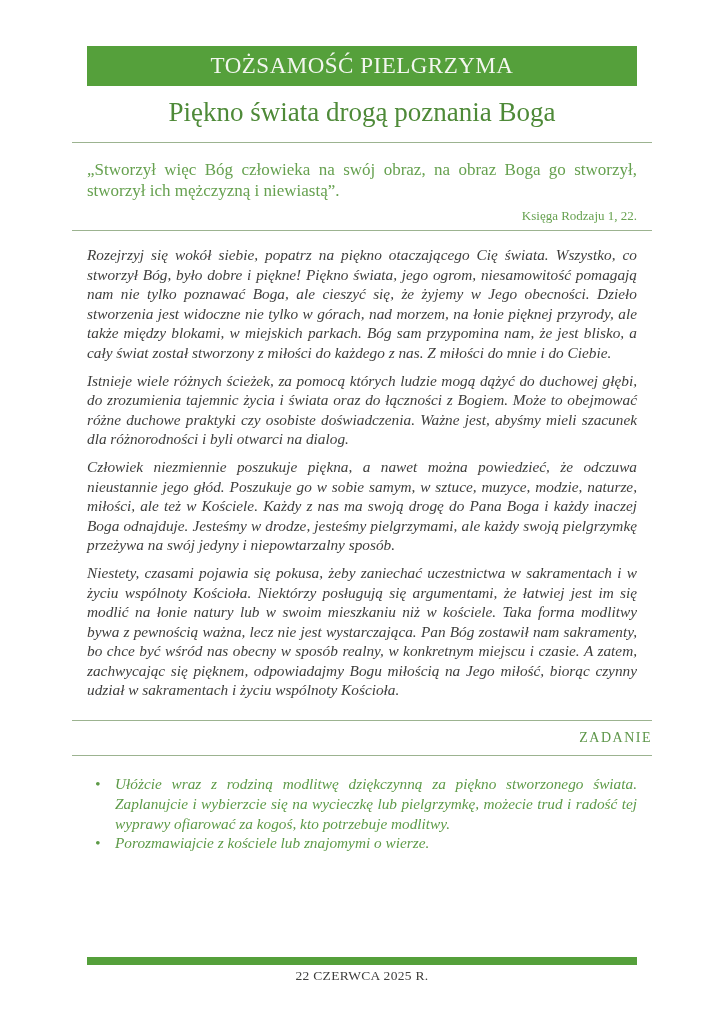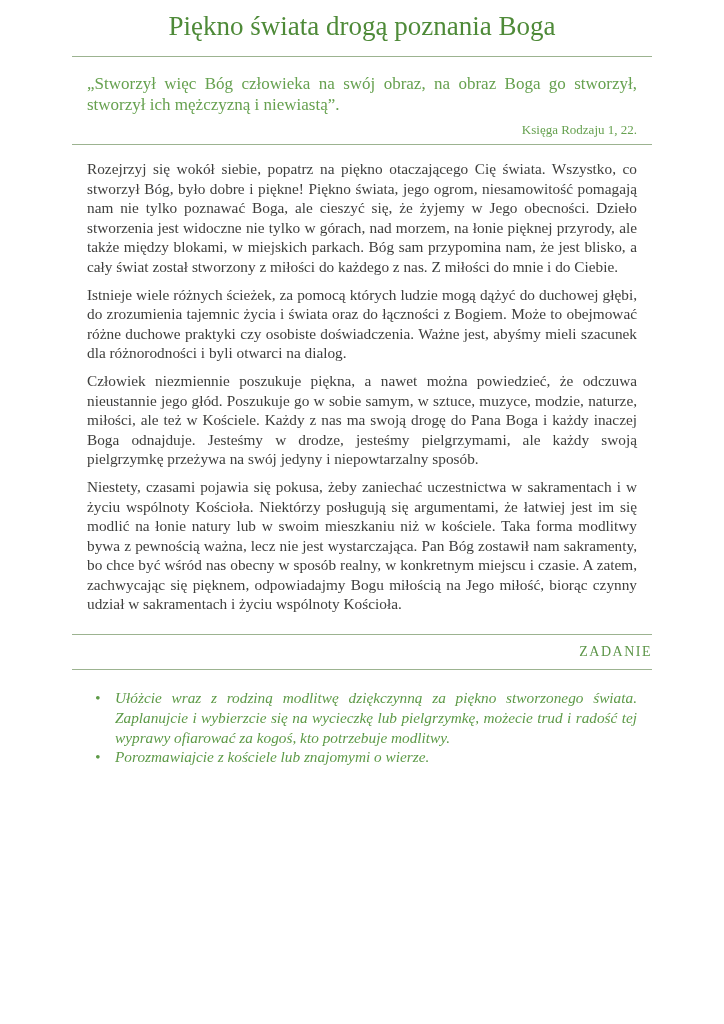--- a/index.html
+++ b/index.html
@@ -60,21 +60,21 @@
   }
   .quote-ref {
     margin: 7px 0 0 0;
     padding: 0 15px;
     color: var(--quote-green, #66a14f);
     font-size: 13px;
     line-height: 15px;
     text-align: right;
   }
 
-  .body-copy { padding: 14px 15px 2px 15px; }
+  .body-copy { padding: 14px 15px 2px 15px; font-style: italic; }
   .body-copy p {
     margin: 0 0 8px 0;
     font-size: 15.3px;
     line-height: 19.6px;
     text-align: justify;
   }
   .body-copy p:last-child { }
 
   .task-heading {
     margin: 0;
@@ -124,20 +124,23 @@
     text-align: center;
     color: var(--body-text, #3e3e3c);
   }
 </style>
 </head>
 <body>
 
 <div class="page">
   <div class="content">
 
+    <div class="banner">
+      <span>TOŻSAMOŚĆ PIELGRZYMA</span>
+    </div>
 
     <h1 class="title">Piękno świata drogą poznania Boga</h1>
 
     <hr class="rule rule-1">
 
     <p class="quote">„Stworzył więc Bóg człowieka na swój obraz, na obraz Boga go stworzył, stworzył ich mężczyzną i niewiastą”.</p>
 
     <p class="quote-ref">Księga Rodzaju 1, 22.</p>
 
     <hr class="rule rule-2">
@@ -160,13 +163,17 @@
         <span class="bullet"></span>
         <span>Ułóżcie wraz z rodziną modlitwę dziękczynną za piękno stworzonego świata. Zaplanujcie i wybierzcie się na wycieczkę lub pielgrzymkę, możecie trud i radość tej wyprawy ofiarować za kogoś, kto potrzebuje modlitwy.</span>
       </li>
       <li>
         <span class="bullet"></span>
         <span>Porozmawiajcie z kościele lub znajomymi o wierze.</span>
       </li>
     </ul>
   </div>
 
+  <div class="footer">
+    <div class="footer-bar"></div>
+    <div class="footer-date">22 CZERWCA 2025 R.</div>
+  </div>
 </div>
 
 </body></html>

